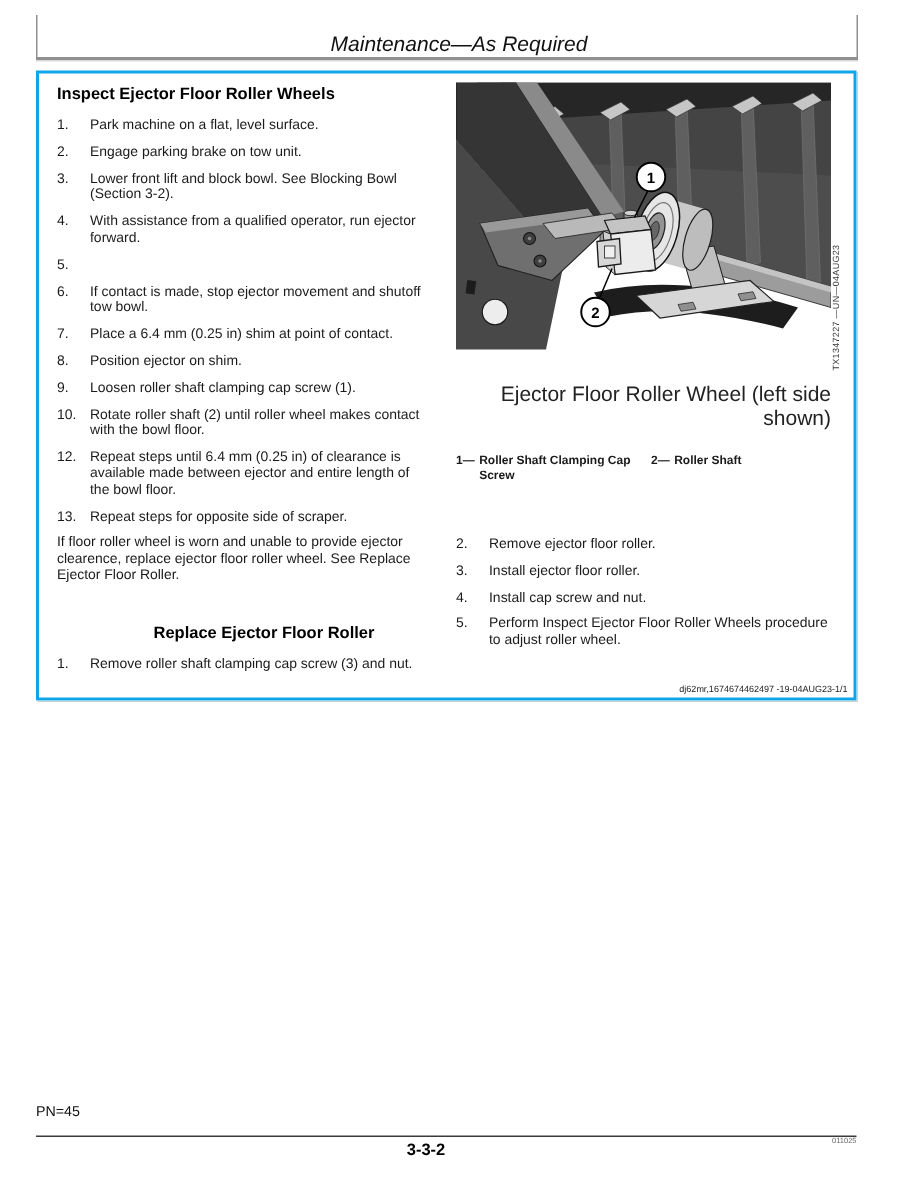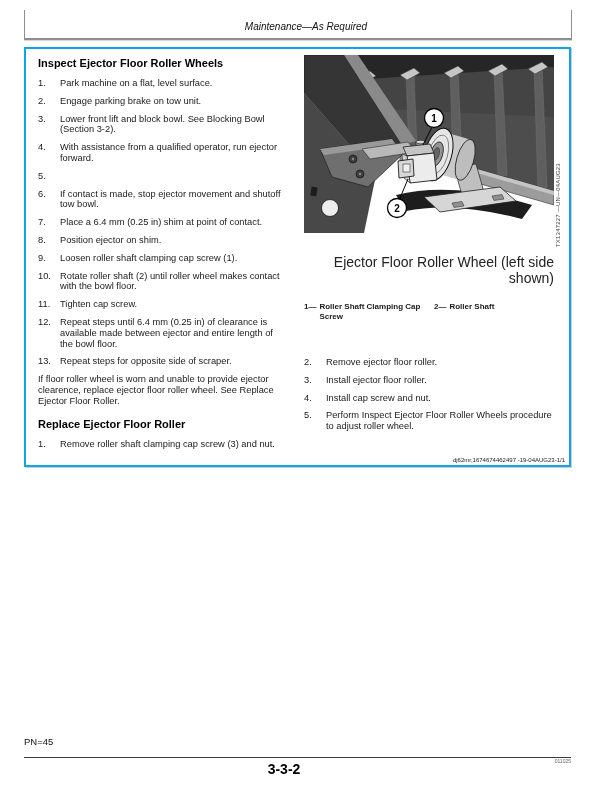--- a/index.html
+++ b/index.html
@@ -4,31 +4,31 @@
 <style>
   html,body { margin:0; padding:0; background:#ffffff; }
   body { font-family:"Liberation Sans", sans-serif; color:#1a1a1a; }
   .page { position:relative; width:612px; height:792px; background:#fff; overflow:hidden; }
 
   
   .header-bracket { position:absolute; left:24px; top:10px; width:546px; height:28px;
     border-left:1px solid #8f8f8f; border-right:1px solid #8f8f8f; border-bottom:2px solid #8f8f8f;
     box-shadow:0 1px 0 #d9d9d9; }
   .running-title { position:absolute; left:0; top:21px; width:612px; text-align:center;
-    font-style:italic; font-size:10px; color:#111; }
+    font-style:italic; font-size:14px; color:#111; }
 
   
   .main-box { position:absolute; left:24px; top:47px; width:543px; height:416px;
     border:2px solid #0ea5e9; box-shadow:1px 1px 0 #cfcfcf; }
 
   .col-left  { position:absolute; left:12px;  top:8px; width:276px; }
   .col-right { position:absolute; left:278px; top:6px; width:262px; }
 
   .sec-title { font-size:11px; font-weight:bold; margin:0 0 9px 0; color:#000; }
-  .sec-title.second { margin-top:11px; }
+  .sec-title.second { margin-top:27px;text-align:center; }
 
   .step { display:flex; margin-bottom:7px; font-size:9.3px; line-height:10.8px; }
   .step .num { flex:none; width:22px; }
   .step .txt { white-space:pre-line; }
 
   .note { font-size:9.3px; line-height:10.8px; white-space:pre-line; margin:2px 0 10px 0; }
 
   .figure-wrap { position:relative; width:250px; height:190px; }
   .caption { width:250px; text-align:right; font-size:14px; color:#222; margin-top:9px; }
 
@@ -42,21 +42,21 @@
 
   .revision-tag { position:absolute; right:4px; bottom:2px; font-size:6px; color:#222; }
 
   .tx-code { position:absolute; left:555px; top:175px; height:72px;
     writing-mode:vertical-rl; transform:rotate(180deg);
     font-size:6px; letter-spacing:0.2px; color:#3a3a3a; white-space:nowrap; }
 
   
   .footer-rule { position:absolute; left:24px; top:757px; width:547px; border-top:1px solid #3a3a3a; }
   .page-number { position:absolute; left:24px; top:761px; width:520px; text-align:center;
-    font-weight:bold; font-size:14px; color:#000; }
+    font-weight:bold; font-size:11px; color:#000; }
   .print-code  { position:absolute; left:24px; top:758px; width:547px; text-align:right;
     font-size:5px; color:#666; }
   .pn-label    { position:absolute; left:24px; top:736px; width:547px; text-align:left;
     font-size:9.5px; color:#111; }
 
   svg text { font-family:"Liberation Sans", sans-serif; }
 </style>
 </head>
 <body>
 
@@ -105,24 +105,20 @@
         <span class="txt">Position ejector on shim.</span>
       </div>
       <div class="step">
         <span class="num">9.</span>
         <span class="txt">Loosen roller shaft clamping cap screw (1).</span>
       </div>
       <div class="step">
         <span class="num">10.</span>
         <span class="txt">Rotate roller shaft (2) until roller wheel makes contact
 with the bowl floor.</span>
-      </div>
-      <div class="step">
-        <span class="num">11.</span>
-        <span class="txt">Tighten cap screw.</span>
       </div>
       <div class="step">
         <span class="num">12.</span>
         <span class="txt">Repeat steps until 6.4 mm (0.25 in) of clearance is
 available made between ejector and entire length of
 the bowl floor.</span>
       </div>
       <div class="step">
         <span class="num">13.</span>
         <span class="txt">Repeat steps for opposite side of scraper.</span>

